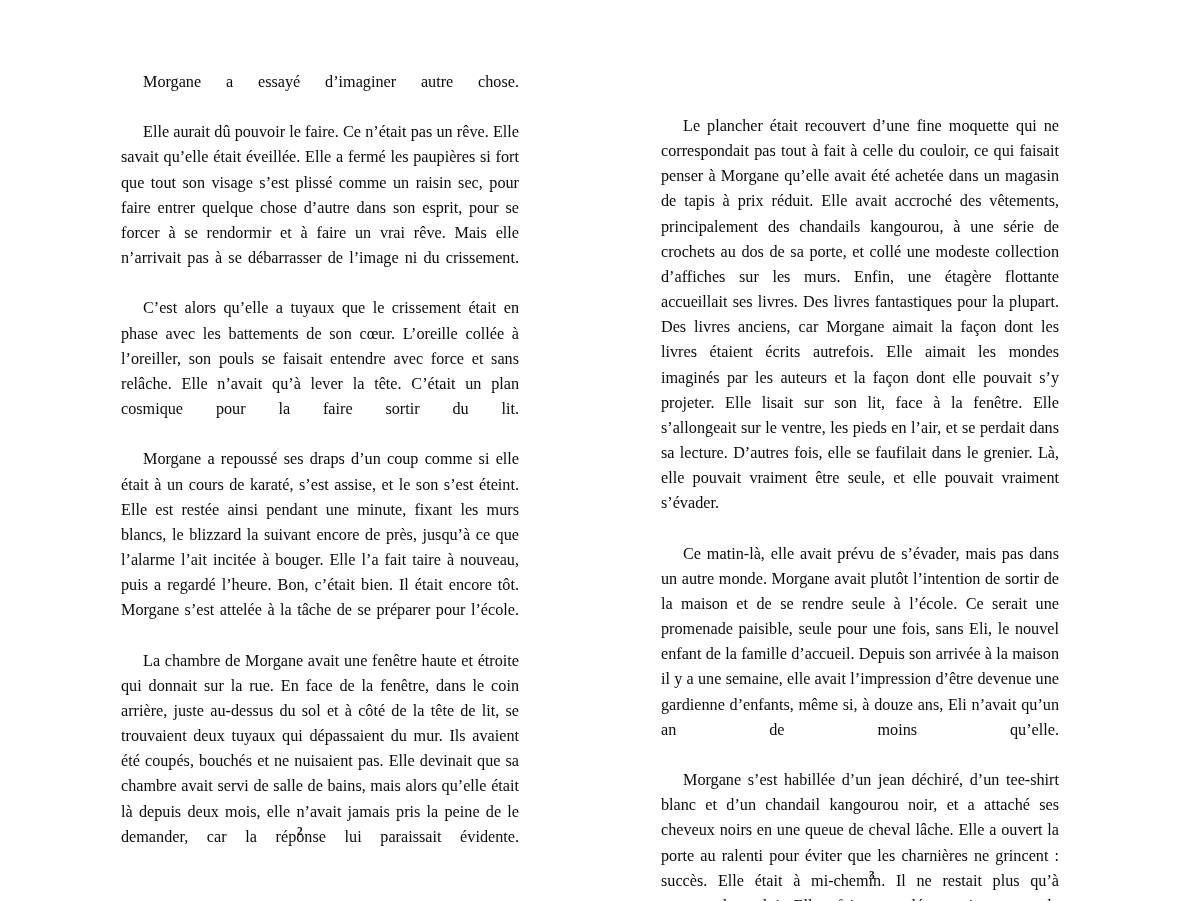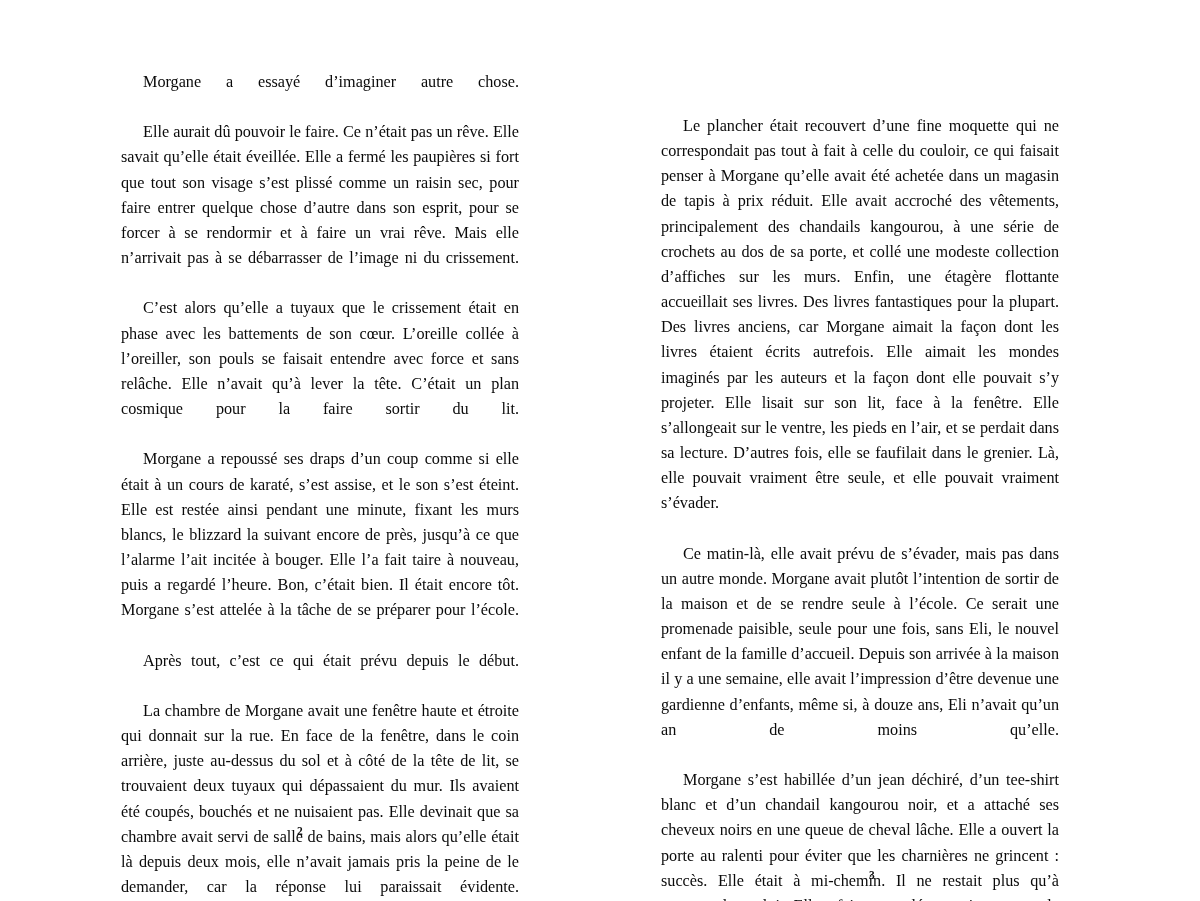--- a/index.html
+++ b/index.html
@@ -76,21 +76,20 @@
 <body>
 
 <div class="spread">
 
   <div class="page page-left">
     <div class="textblock">
       <p>Morgane a essayé d’imaginer autre chose.</p>
       <p>Elle aurait dû pouvoir le faire. Ce n’était pas un rêve. Elle savait qu’elle était éveillée. Elle a fermé les paupières si fort que tout son visage s’est plissé comme un raisin sec, pour faire entrer quelque chose d’autre dans son esprit, pour se forcer à se rendormir et à faire un vrai rêve. Mais elle n’arrivait pas à se débarrasser de l’image ni du crissement.</p>
       <p>C’est alors qu’elle a tuyaux que le crissement était en phase avec les battements de son cœur. L’oreille collée à l’oreiller, son pouls se faisait entendre avec force et sans relâche. Elle n’avait qu’à lever la tête. C’était un plan cosmique pour la faire sortir du lit.</p>
       <p>Morgane a repoussé ses draps d’un coup comme si elle était à un cours de karaté, s’est assise, et le son s’est éteint. Elle est restée ainsi pendant une minute, fixant les murs blancs, le blizzard la suivant encore de près, jusqu’à ce que l’alarme l’ait incitée à bouger. Elle l’a fait taire à nouveau, puis a regardé l’heure. Bon, c’était bien. Il était encore tôt. Morgane s’est attelée à la tâche de se préparer pour l’école.</p>
-      <p>Après tout, c’est ce qui était prévu depuis le début.</p>
       <p>La chambre de Morgane avait une fenêtre haute et étroite qui donnait sur la rue. En face de la fenêtre, dans le coin arrière, juste au-dessus du sol et à côté de la tête de lit, se trouvaient deux tuyaux qui dépassaient du mur. Ils avaient été coupés, bouchés et ne nuisaient pas. Elle devinait que sa chambre avait servi de salle de bains, mais alors qu’elle était là depuis deux mois, elle n’avait jamais pris la peine de le demander, car la réponse lui paraissait évidente.</p>
 
     </div>
     <div class="folio">2</div>
   </div>
 
   <div class="page page-right">
     <div class="textblock">
       <p>Le plancher était recouvert d’une fine moquette qui ne correspondait pas tout à fait à celle du couloir, ce qui faisait penser à Morgane qu’elle avait été achetée dans un magasin de tapis à prix réduit. Elle avait accroché des vêtements, principalement des chandails kangourou, à une série de crochets au dos de sa porte, et collé une modeste collection d’affiches sur les murs. Enfin, une étagère flottante accueillait ses livres. Des livres fantastiques pour la plupart. Des livres anciens, car Morgane aimait la façon dont les livres étaient écrits autrefois. Elle aimait les mondes imaginés par les auteurs et la façon dont elle pouvait s’y projeter. Elle lisait sur son lit, face à la fenêtre. Elle s’allongeait sur le ventre, les pieds en l’air, et se perdait dans sa lecture. D’autres fois, elle se faufilait dans le grenier. Là, elle pouvait vraiment être seule, et elle pouvait vraiment s’évader.</p>
       <p>Ce matin-là, elle avait prévu de s’évader, mais pas dans un autre monde. Morgane avait plutôt l’intention de sortir de la maison et de se rendre seule à l’école. Ce serait une promenade paisible, seule pour une fois, sans Eli, le nouvel enfant de la famille d’accueil. Depuis son arrivée à la maison il y a une semaine, elle avait l’impression d’être devenue une gardienne d’enfants, même si, à douze ans, Eli n’avait qu’un an de moins qu’elle.</p>

